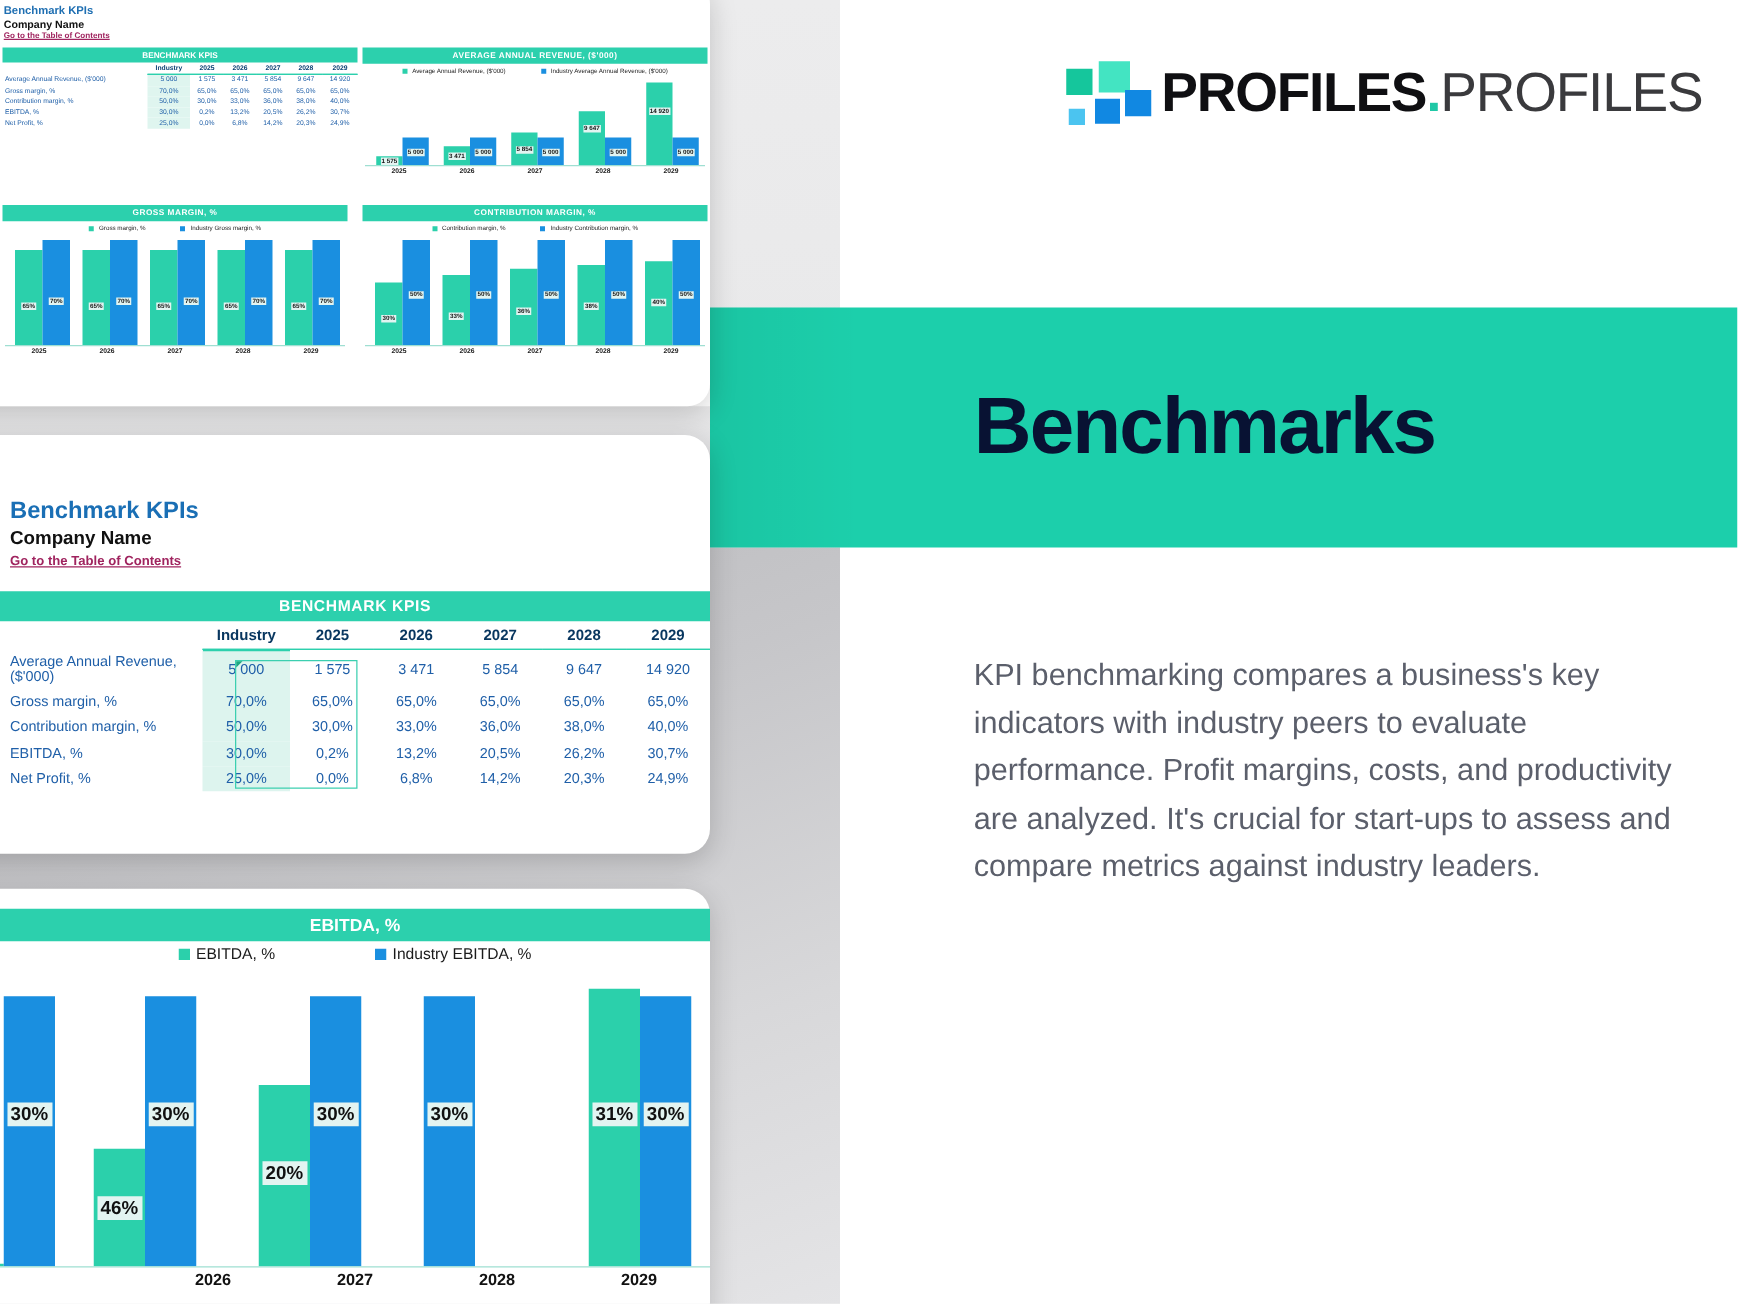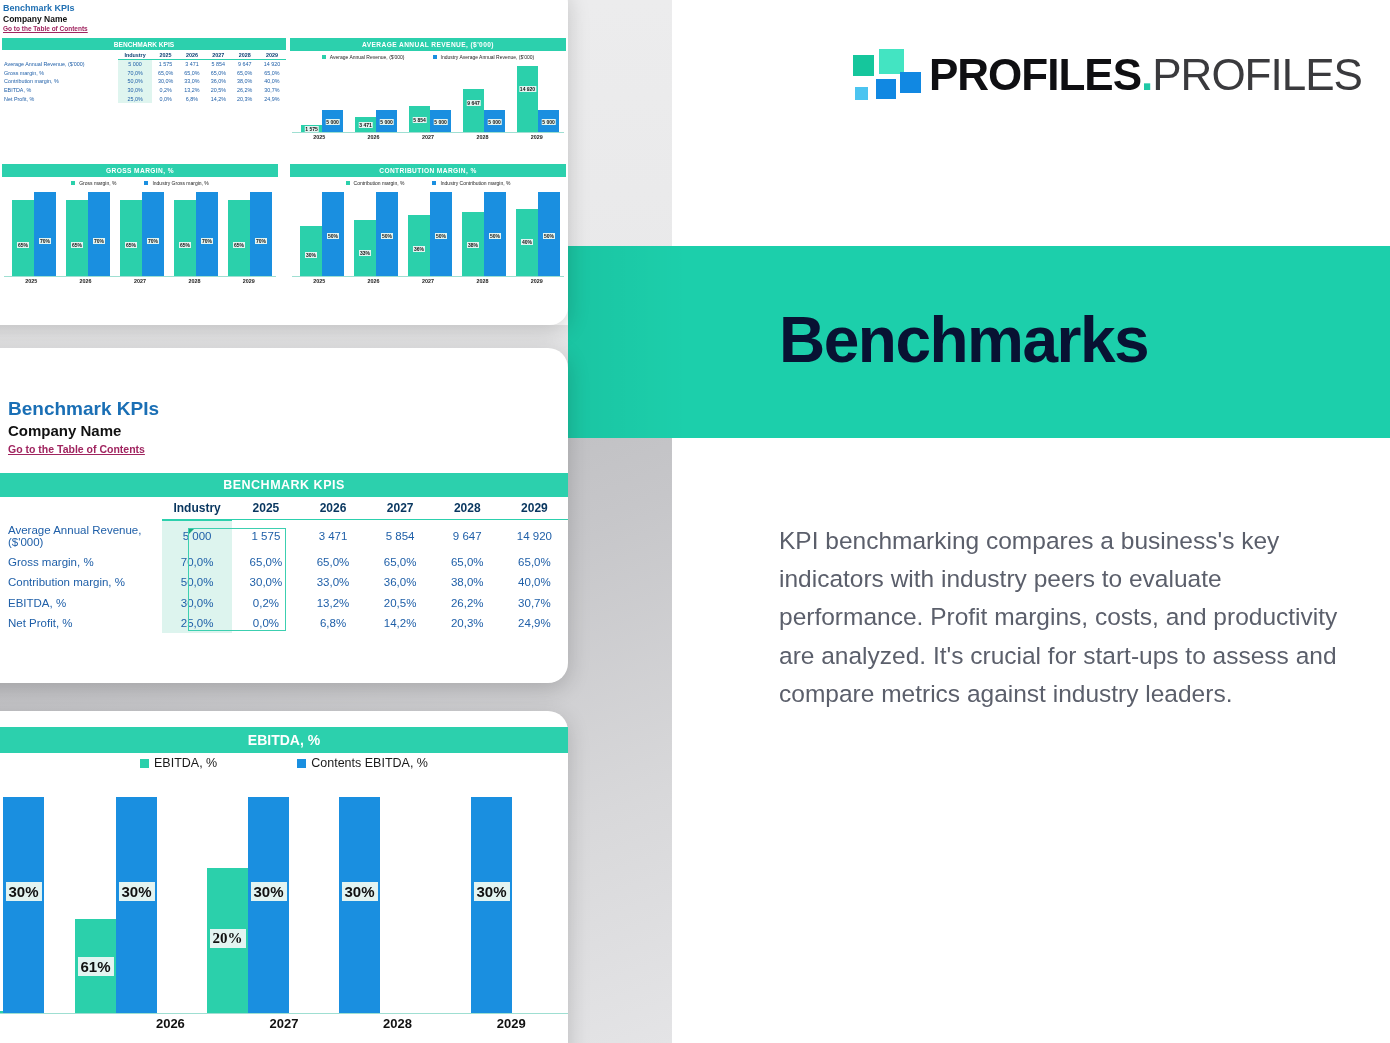--- a/index.html
+++ b/index.html
@@ -478,53 +478,56 @@
   <div class="card" id="card-bot">
     <div class="sheet">
       <div id="ebitda-title">EBITDA, %</div>
       <div id="ebitda-legend">
         <span class="lg">
             <span class="sw" style="background:#2BD0AB"></span>
             <span>EBITDA, %</span>
           </span>
         <span class="lg">
             <span class="sw" style="background:#1A8FE0"></span>
-            <span>Contents EBITDA, %</span>
+            <span>Industry EBITDA, %</span>
           </span>
       </div>
       <div id="ebitda-plot">
 
         <div class="eb-grp" style="left:-38px;width:84px;height:222px;">
           <div class="eb-bar c" style="height:2px;"></div>
           <div class="eb-bar i" style="height:216px;">
               <div class="eb-lbl" style="bottom:112px;">30%</div>
             </div>
         </div>
         <div class="eb-grp" style="left:75px;width:84px;height:222px;">
           <div class="eb-bar c" style="height:94px;">
-              <div class="eb-lbl" style="bottom:37px;">61%</div>
+              <div class="eb-lbl" style="bottom:37px;">46%</div>
             </div>
           <div class="eb-bar i" style="height:216px;">
               <div class="eb-lbl" style="bottom:112px;">30%</div>
             </div>
         </div>
         <div class="eb-grp" style="left:207px;width:84px;height:222px;">
-          <div class="eb-bar c" style="height:145px;font-family:Liberation Serif, serif;">
+          <div class="eb-bar c" style="height:145px;">
               <div class="eb-lbl" style="bottom:65px;">20%</div>
             </div>
           <div class="eb-bar i" style="height:216px;">
               <div class="eb-lbl" style="bottom:112px;">30%</div>
             </div>
         </div>
         <div class="eb-grp" style="left:339px;width:84px;height:222px;">
           <div class="eb-bar i" style="height:216px;">
               <div class="eb-lbl" style="bottom:112px;">30%</div>
             </div>
         </div>
         <div class="eb-grp" style="left:471px;width:84px;height:222px;">
+          <div class="eb-bar c" style="height:222px;">
+              <div class="eb-lbl" style="bottom:112px;">31%</div>
+            </div>
           <div class="eb-bar i" style="height:216px;">
               <div class="eb-lbl" style="bottom:112px;">30%</div>
             </div>
         </div>
       </div>
       <div id="ebitda-axis"></div>
       <div id="ebitda-ticks">
         <div style="visibility:hidden">2025</div>
         <div>2026</div>
         <div>2027</div>

